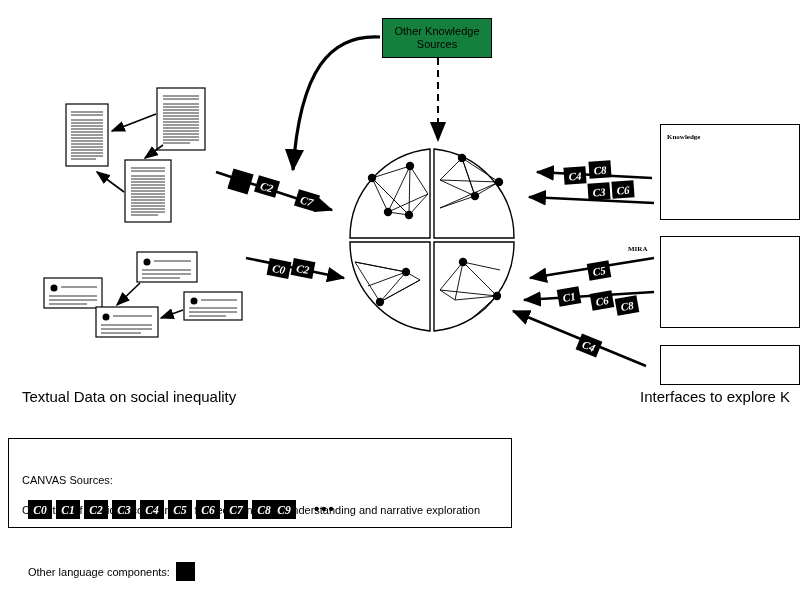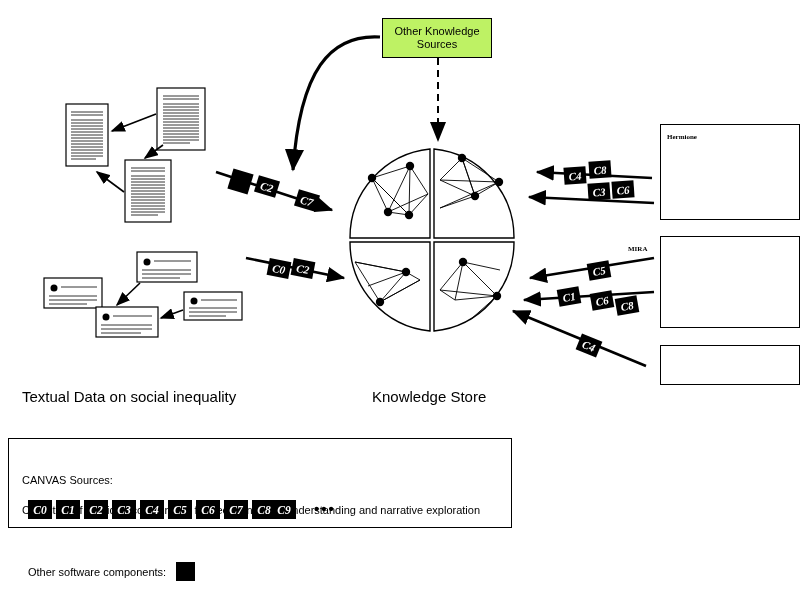--- a/index.html
+++ b/index.html
@@ -23,21 +23,21 @@
   }
   svg.layer {
     position: absolute;
     left: 0; top: 0;
     width: 800px;
     height: 600px;
     overflow: visible;
   }
   .node-box {
     position: absolute;
-    background: #bef264;
+    background: #15803d;
     border: 1.5px solid #000000;
     box-sizing: border-box;
   }
   .cap {
     position: absolute;
     font-size: 15px;
     white-space: nowrap;
   }
   
   .chip {
@@ -353,21 +353,21 @@
       </g>
     </g>
   </svg>
 
   <div class="node-box" style="left:382px; top:18px; width:110px; height:40px; display:flex; align-items:center; justify-content:center;">
     <span style="font-size:11px; line-height:13px; text-align:center; white-space:pre-line;">Other Knowledge
 Sources</span>
   </div>
 
   <div class="ui-panel" style="left:660px; top:124px; width:140px; height:96px;"></div>
-  <div class="ui-title" style="left:667px; top:133px;">Hermione</div>
+  <div class="ui-title" style="left:667px; top:133px;">Knowledge</div>
 
   <div class="ui-panel" style="left:660px; top:236px; width:140px; height:92px;"></div>
   <div class="ui-title" style="left:628px; top:245px;">MIRA</div>
 
   <div class="ui-panel" style="left:660px; top:345px; width:140px; height:40px;"></div>
 
   <div style="position:absolute; left:230px; top:171px; width:21px; height:21px; background:#000; transform:rotate(17deg);"></div>
 
   <div class="chip" style="left:256px; top:178px; transform:rotate(17deg);">C2</div>
   <div class="chip" style="left:296px; top:192px; transform:rotate(17deg);">C7</div>
@@ -381,36 +381,36 @@
   <div class="chip" style="left:612px; top:181px; transform:rotate(-4deg);">C6</div>
 
   <div class="chip" style="left:588px; top:262px; transform:rotate(-10deg);">C5</div>
   <div class="chip" style="left:558px; top:288px; transform:rotate(-10deg);">C1</div>
   <div class="chip" style="left:591px; top:292px; transform:rotate(-10deg);">C6</div>
   <div class="chip" style="left:616px; top:297px; transform:rotate(-10deg);">C8</div>
 
   <div class="chip" style="left:578px; top:337px; transform:rotate(22deg);">C4</div>
 
   <div class="cap" style="left:22px; top:388px;text-align:center;">Textual Data on social inequality</div>
-  <div class="cap" style="left:372px; top:388px;">Knowledge Store</div>
+  <div class="cap" style="left:640px; top:388px;">Interfaces to explore K</div>
 
   <div class="legend-box"></div>
   <div class="legend-title">
     <span>CANVAS Sources:</span><br>
     <span>Collection of hybrid AI components for deep language understanding and narrative exploration</span>
   </div>
 
   <div class="legend-chip" style="left:28px;">C0</div>
   <div class="legend-chip" style="left:56px;">C1</div>
   <div class="legend-chip" style="left:84px;">C2</div>
   <div class="legend-chip" style="left:112px;">C3</div>
   <div class="legend-chip" style="left:140px;">C4</div>
   <div class="legend-chip" style="left:168px;">C5</div>
   <div class="legend-chip" style="left:196px;">C6</div>
   <div class="legend-chip" style="left:224px;">C7</div>
   <div class="legend-chip" style="left:252px;">C8</div>
   <div class="legend-chip" style="left:272px;">C9</div>
   <div class="legend-dots">•••</div>
 
-  <div class="other-comp-lbl">Other software components:</div>
+  <div class="other-comp-lbl">Other language components:</div>
   <div class="other-comp-sq"></div>
 
 </div>
 
 </body></html>

